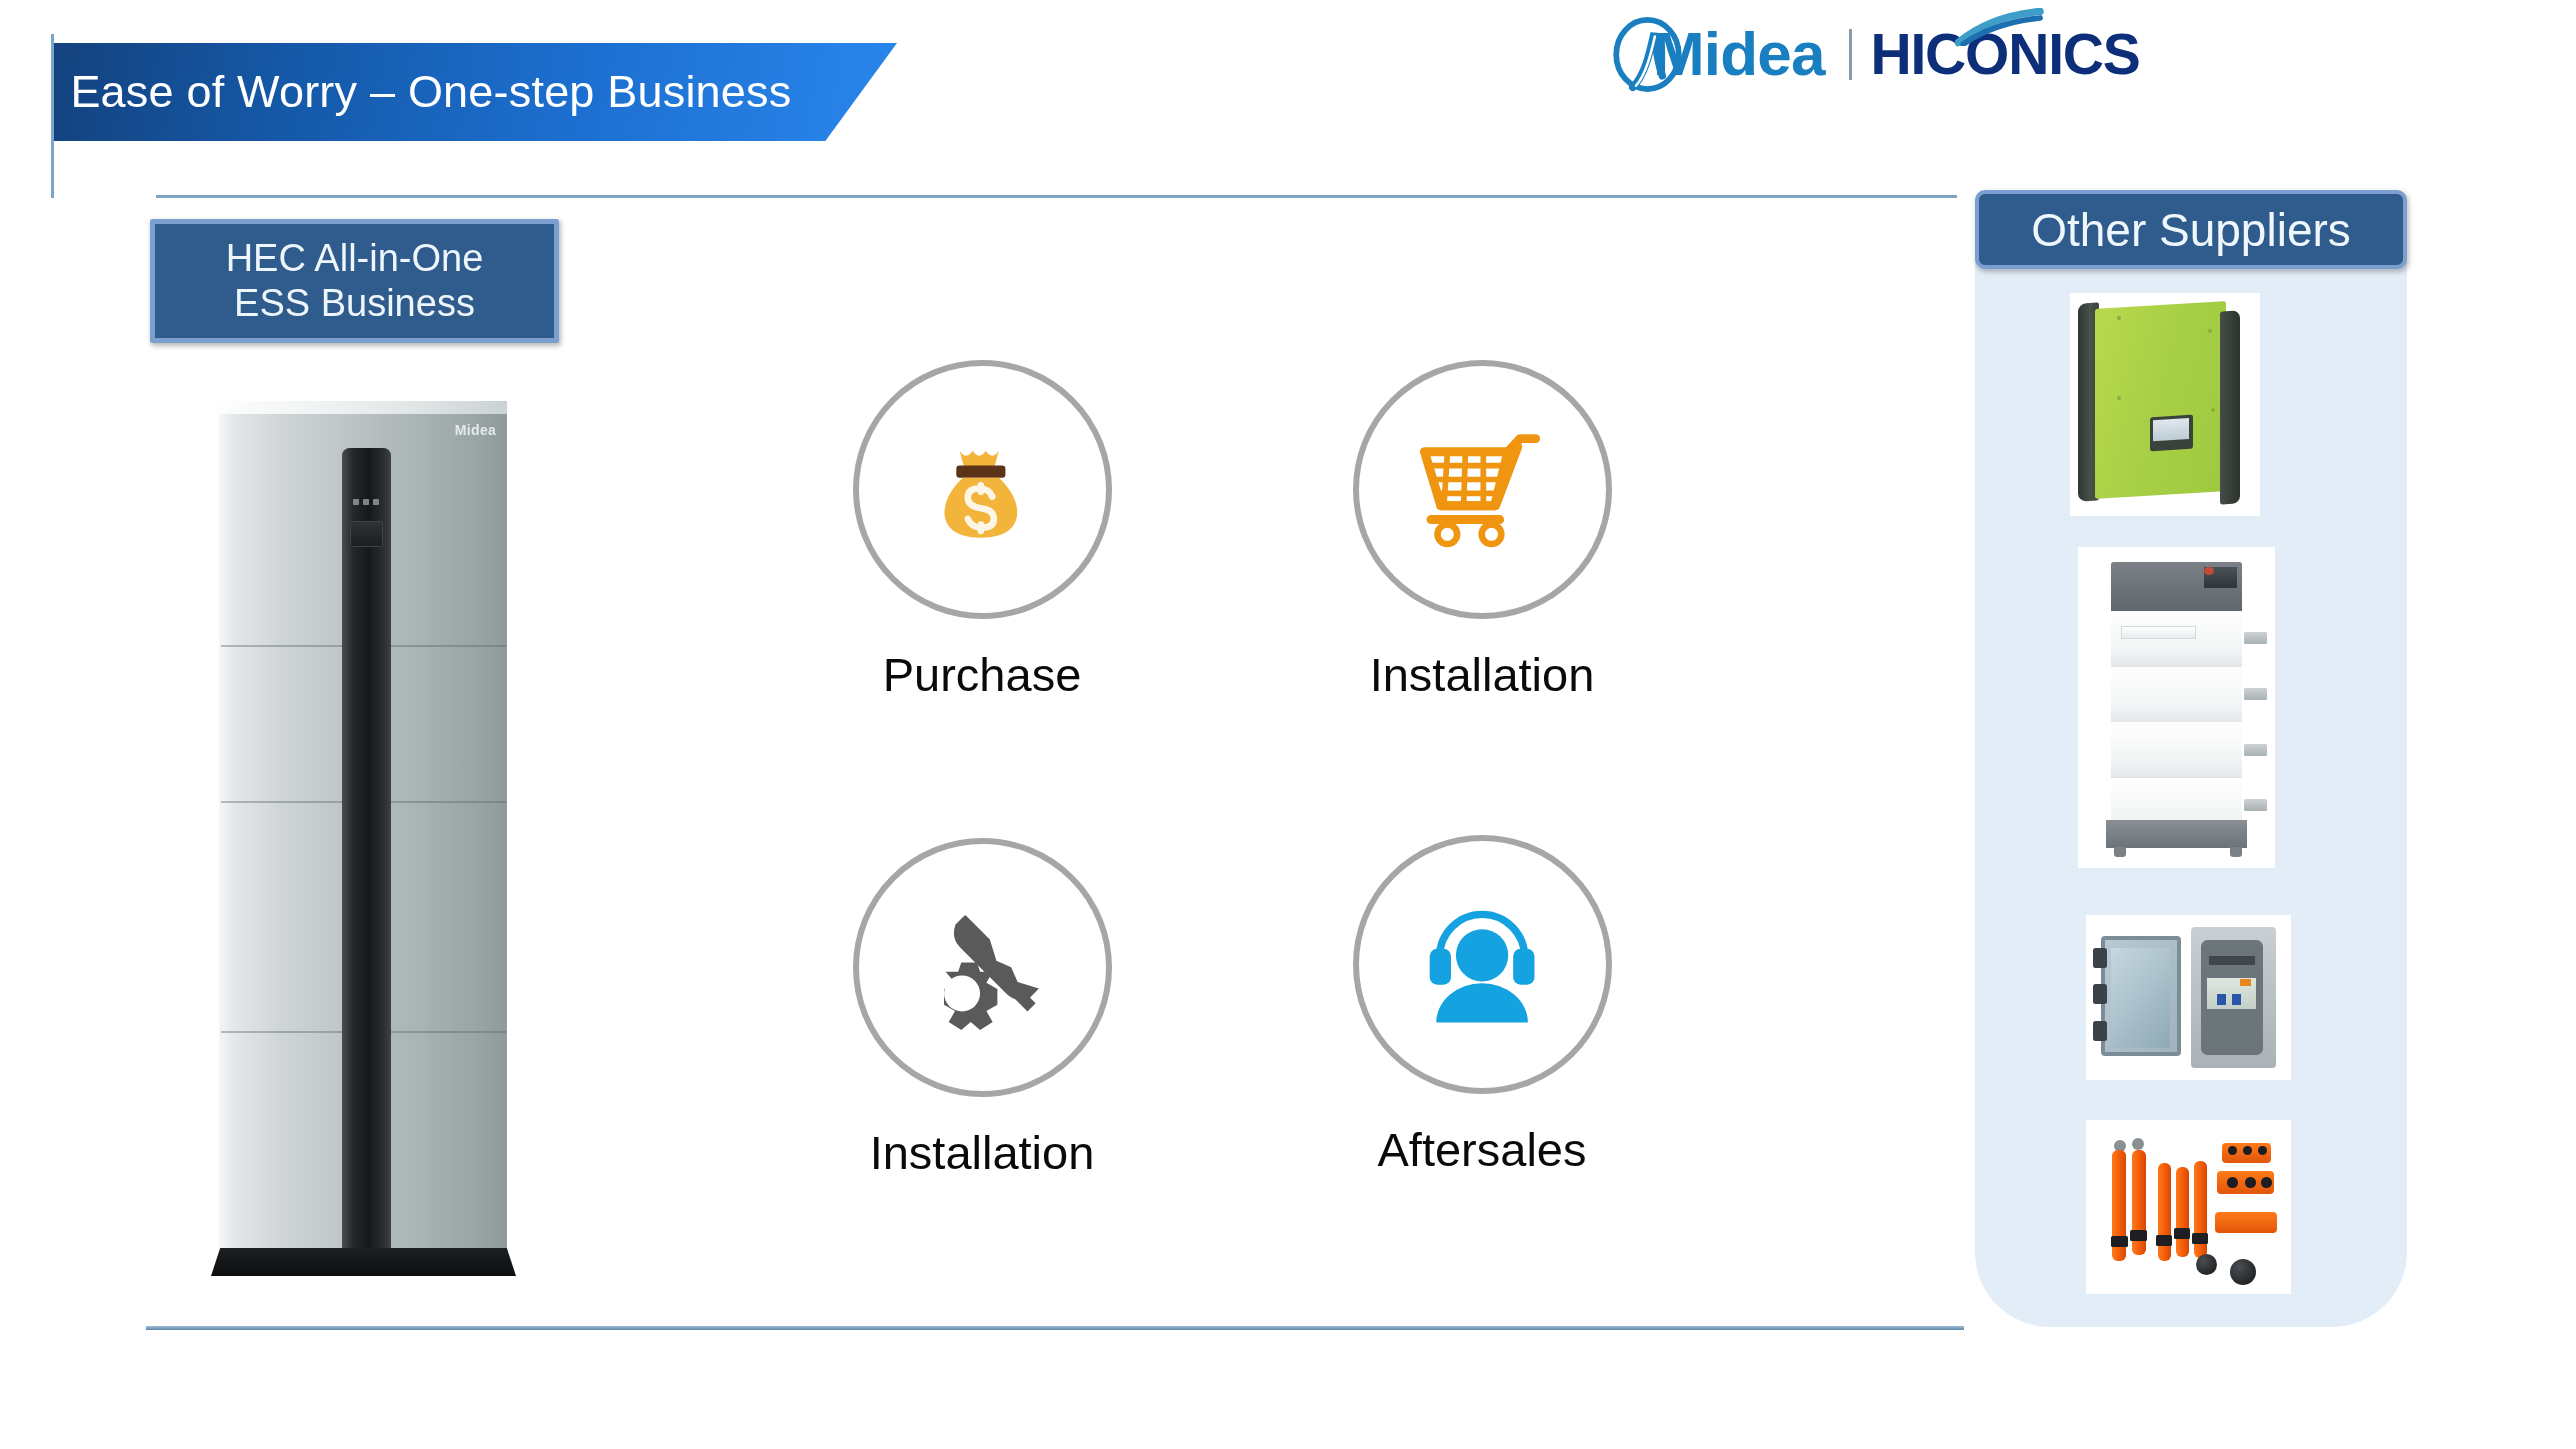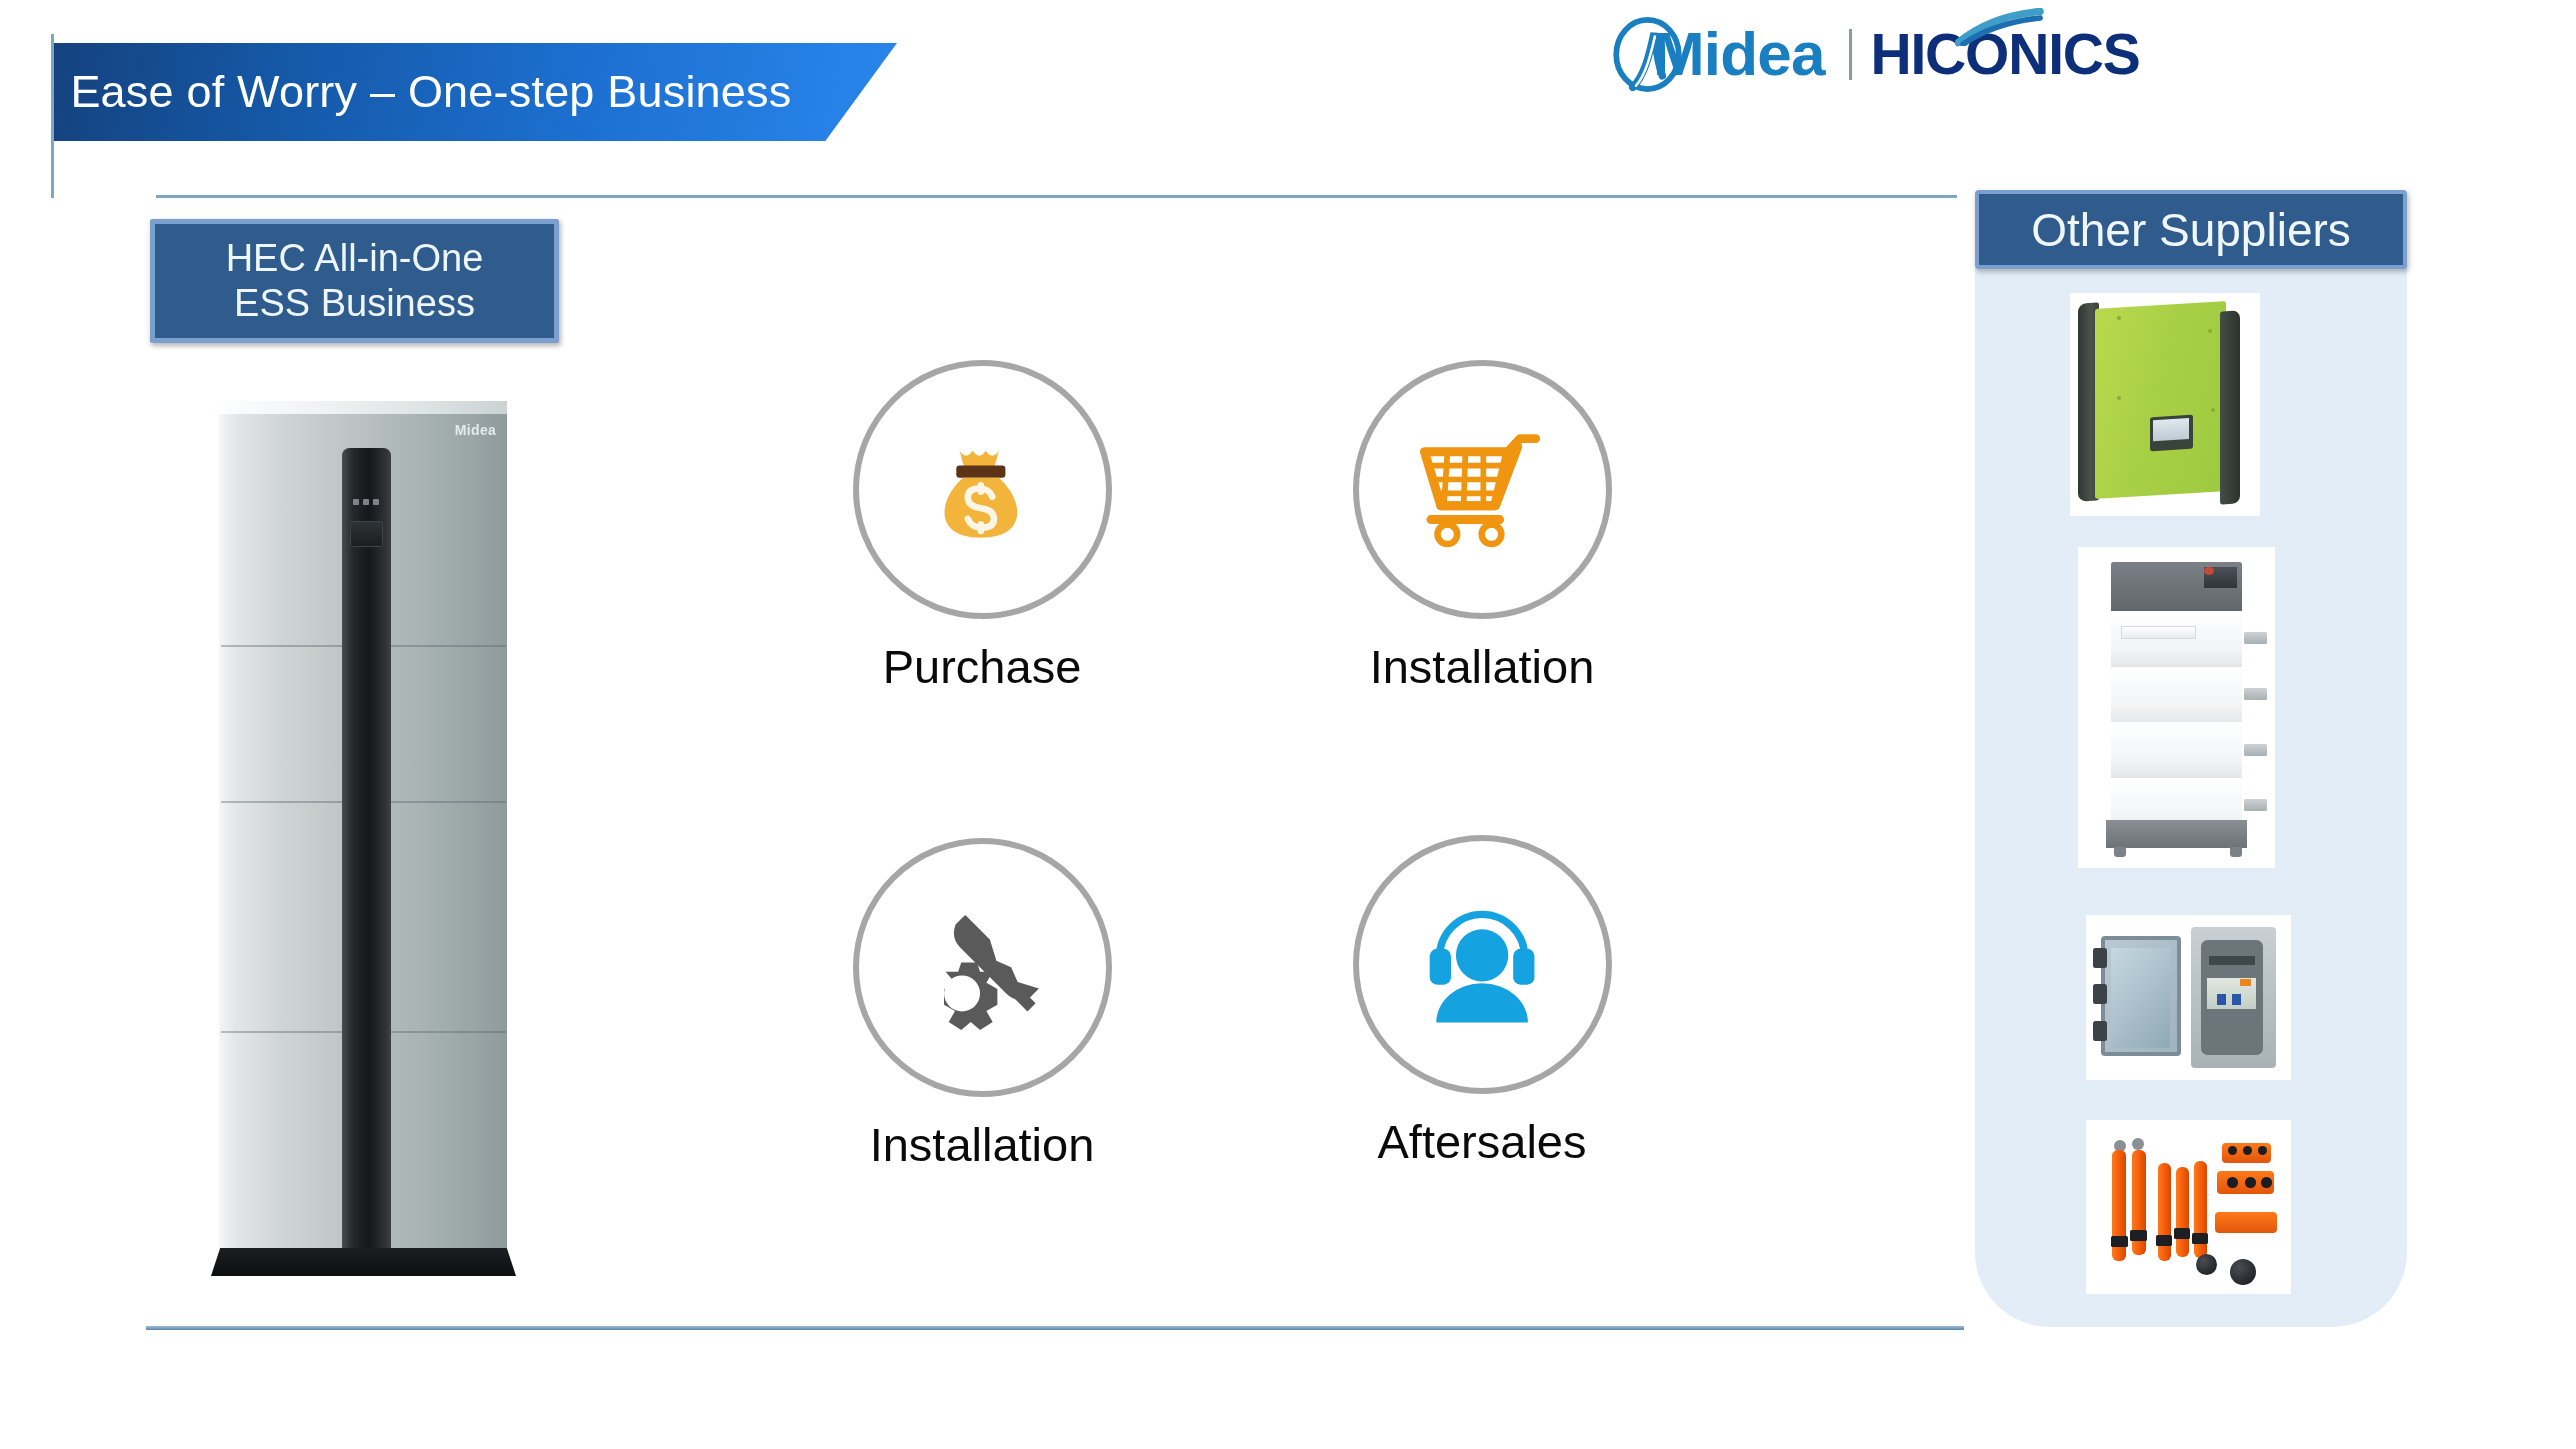--- a/index.html
+++ b/index.html
@@ -125,37 +125,37 @@
 
   
   .proc-item{ position:absolute; width:278px; text-align:center; }
   .proc-circle{
     width:259px; height:259px; border-radius:50%;
     border:6.6px solid #a6a6a6; background:#ffffff;
     display:flex; align-items:center; justify-content:center;
     margin:0 auto;
   }
   .proc-label{
-    margin-top:20px; font-size:47px; color:#0a0a0a;
+    margin-top:28px; font-size:47px; color:#0a0a0a;
     white-space:nowrap;
   }
 
   
   .sup-panel{
     position:absolute; left:1975px; top:209px;
     width:432px; height:1118px;
     background:#e2edf7;
     border-radius:4.9px 4.9px 75px 75px;
   }
   .sup-header{
     position:absolute; left:1975px; top:190px;
     width:432px; height:79px;
     background:#2f5c8d;
     border:4.9px solid #7ba0cf;
-    border-radius:4px;
+    border-radius:10px;
     display:flex; align-items:center; justify-content:center;
     box-shadow:1.6px 2.5px 4.9px rgba(0,0,0,0.25);
   }
   .sup-header-text{ color:#f0f7fc; font-size:46px; white-space:nowrap; }
 
   .thumb{ position:absolute; background:#ffffff; overflow:hidden; }
 
   
   .inv-body{
     position:absolute; left:24.6px; top:11.5px; width:131px; height:190px;

